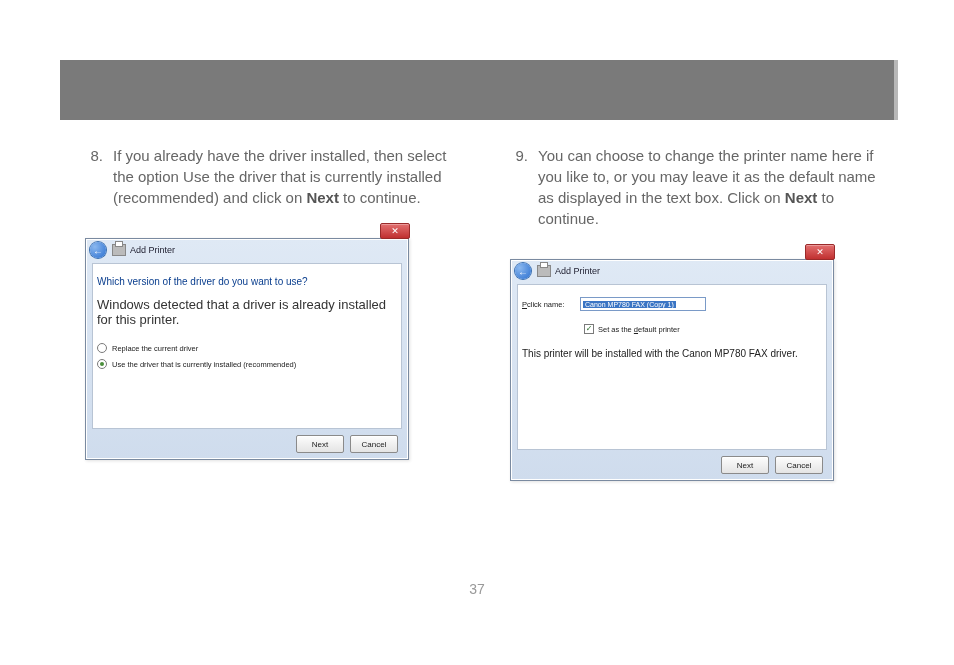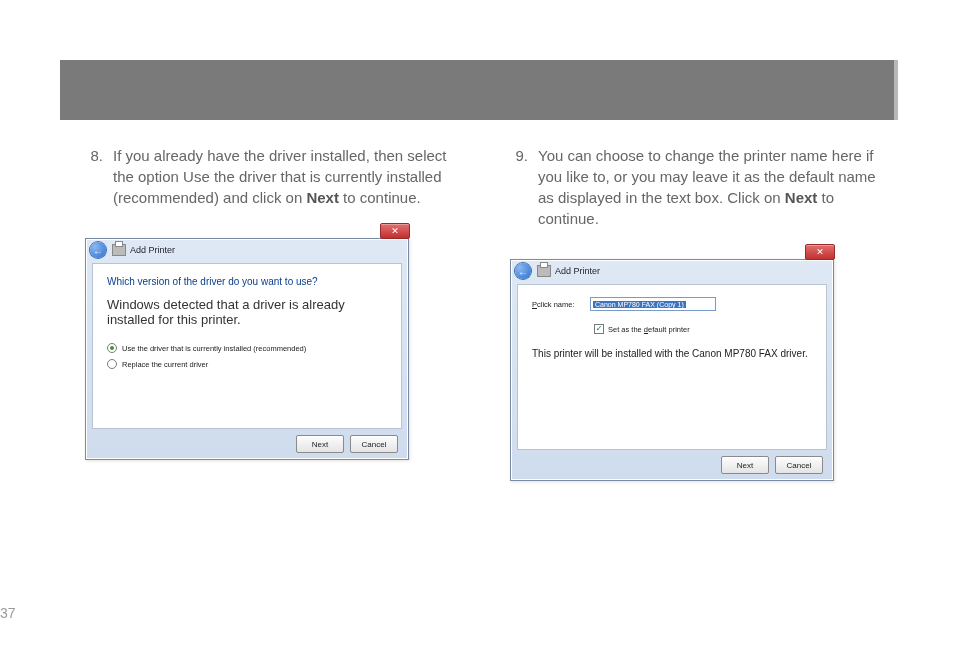--- a/index.html
+++ b/index.html
@@ -10,37 +10,37 @@
 .step{display:flex;font-size:15px;line-height:1.4;color:#666;font-weight:300}
 .step-num{min-width:28px;text-align:right;padding-right:10px}
 .step-text{flex:1}
 .step-text b{color:#555;font-weight:600}
 .win{margin-top:30px;width:322px;height:220px;position:relative;background:linear-gradient(#dfe9f5,#cfdced);border:1px solid #7a8aa0;box-shadow:0 0 0 1px #fff inset,1px 1px 3px rgba(0,0,0,.12);font-family:"Segoe UI",Tahoma,sans-serif;color:#222}
 .win-titlebar{height:22px;display:flex;align-items:center;padding:0 4px;font-size:9px;color:#223}
 .back-btn{width:16px;height:16px;border-radius:50%;background:radial-gradient(circle at 30% 30%,#8bb8ef,#2a6fd0);margin-right:6px;display:flex;align-items:center;justify-content:center;color:#fff;font-size:10px;box-shadow:0 0 0 1px #3a6fb0}
 .printer-ico{width:12px;height:10px;margin-right:4px;display:inline-block;background:#bbb;border:1px solid #888;position:relative}
 .printer-ico:before{content:"";position:absolute;top:-4px;left:2px;width:6px;height:4px;background:#fff;border:1px solid #888}
 .close-btn{position:absolute;top:-16px;right:-2px;width:28px;height:14px;background:linear-gradient(#e37070,#c03030);border:1px solid #9a2a2a;border-radius:2px;color:#fff;font-size:9px;display:flex;align-items:center;justify-content:center;box-shadow:inset 0 1px 0 rgba(255,255,255,.3)}
-.win-body{position:absolute;left:6px;right:6px;top:24px;bottom:30px;background:#fff;border:1px solid #b8c4d4;padding:12px 14px;font-size:8px;color:#222}
+.win-body{position:absolute;left:6px;right:6px;top:24px;bottom:30px;background:#fff;border:1px solid #b8c4d4;padding:12px 4px;font-size:8px;color:#222}
 .win-h{color:#0a3e8e;font-size:10px;margin-bottom:10px}
 .win-sub{font-size:13px;color:#333;margin-bottom:16px}
 .radio-row{display:flex;align-items:center;font-size:7.5px;margin:6px 0;color:#222}
 .radio{width:8px;height:8px;border-radius:50%;border:1px solid #7a7a7a;margin-right:5px;display:inline-flex;align-items:center;justify-content:center;background:#fff}
 .radio.sel:after{content:"";width:4px;height:4px;border-radius:50%;background:#4a8e3a}
 .chk-row{display:flex;align-items:center;font-size:7.5px;margin-top:13px;margin-left:62px}
 .chk{width:8px;height:8px;border:1px solid #7a7a7a;background:#fff;margin-right:4px;display:inline-flex;align-items:center;justify-content:center;color:#2a6e2a;font-size:8px;line-height:1}
 .chk.sel:after{content:"✓"}
 .field-row{display:flex;align-items:center;font-size:7.5px}
 .field-label{width:58px}
 .field-input{flex:0 0 120px;height:12px;border:1px solid #7a9ac7;background:#fff;display:flex;align-items:center;padding:0 2px}
 .field-input .seltext{background:#3a75c4;color:#fff;padding:0 2px;font-size:7px}
 .note{font-size:10px;margin-top:14px}
 .btn-row{position:absolute;right:10px;bottom:6px;display:flex;gap:6px}
 .wbtn{min-width:46px;height:16px;background:linear-gradient(#fdfdfd,#e4e4e4);border:1px solid #8a8a8a;border-radius:2px;font-size:8px;display:flex;align-items:center;justify-content:center;color:#222;box-shadow:inset 0 1px 0 #fff}
-.page-num{position:absolute;bottom:44px;width:100%;text-align:left;font-size:14px;color:#999}
+.page-num{position:absolute;bottom:68px;width:100%;text-align:center;font-size:14px;color:#999}
 u{text-decoration:underline}
 </style>
 </head>
 <body>
 
 <div class="page">
   <div class="header-bar"></div>
 
   <div class="columns">
 
@@ -58,26 +58,26 @@
         </div>
         <div class="win-titlebar">
           <span class="back-btn">←</span>
           <span class="printer-ico"></span>
           <span>Add Printer</span>
         </div>
         <div class="win-body">
           <div class="win-h">Which version of the driver do you want to use?</div>
           <div class="win-sub">Windows detected that a driver is already installed for this printer.</div>
           <div class="radio-row">
+            <span class="radio"></span>
+            <span>Replace the current driver</span>
+          </div>
+          <div class="radio-row">
             <span class="radio sel"></span>
             <span>Use the driver that is currently installed (recommended)</span>
-          </div>
-          <div class="radio-row">
-            <span class="radio"></span>
-            <span>Replace the current driver</span>
           </div>
         </div>
         <div class="btn-row">
           <div class="wbtn">Next</div>
           <div class="wbtn">Cancel</div>
         </div>
       </div>
     </div>
 
     <div class="col">

